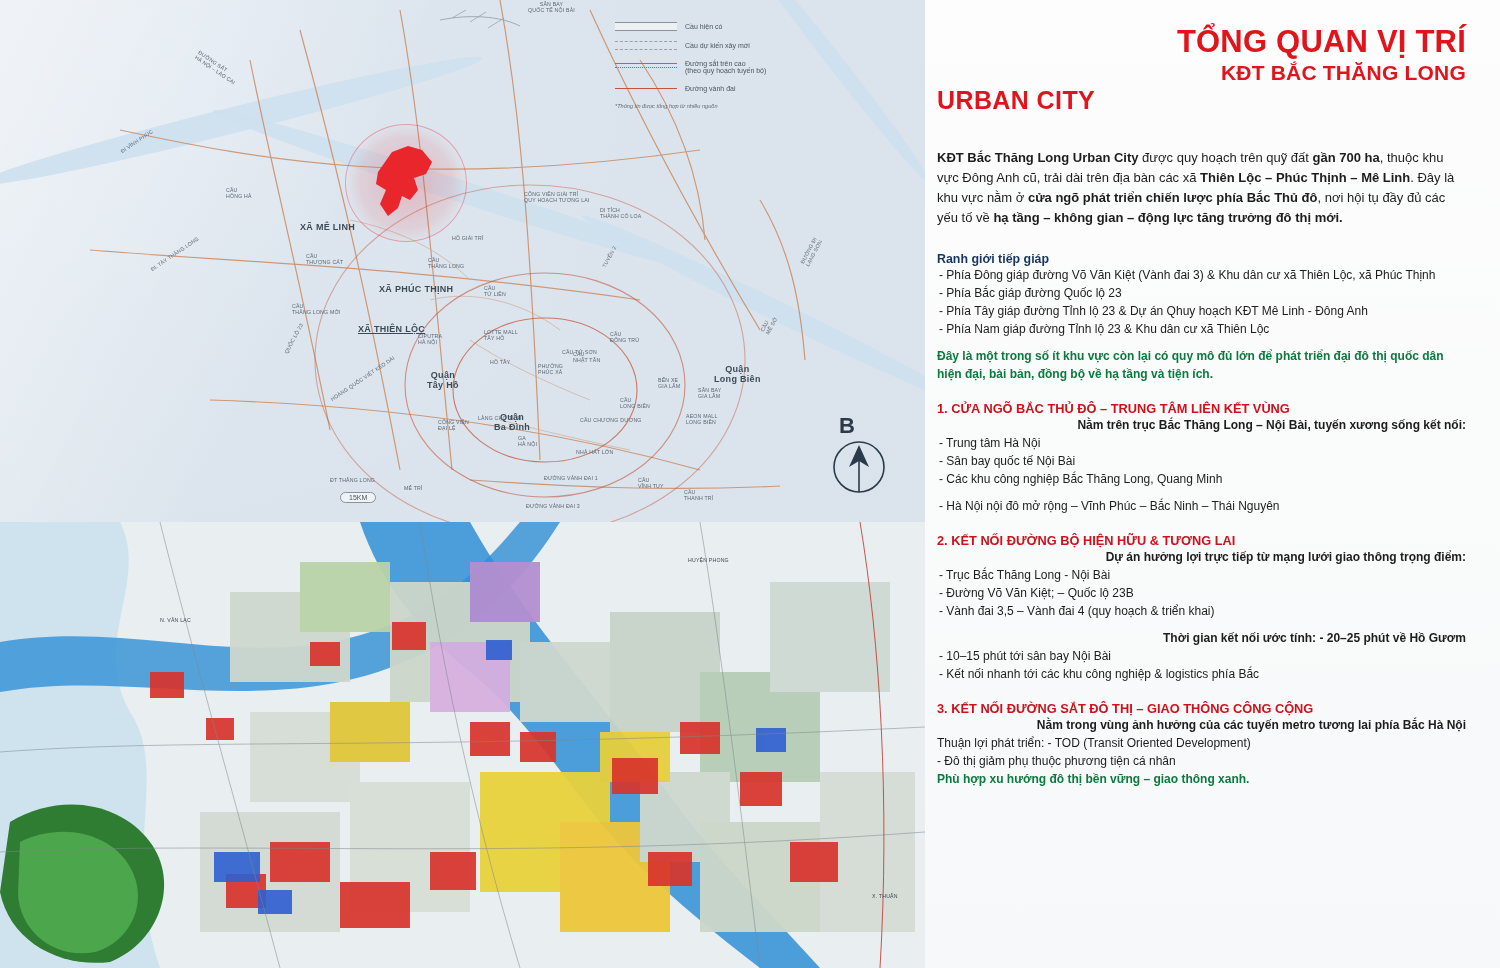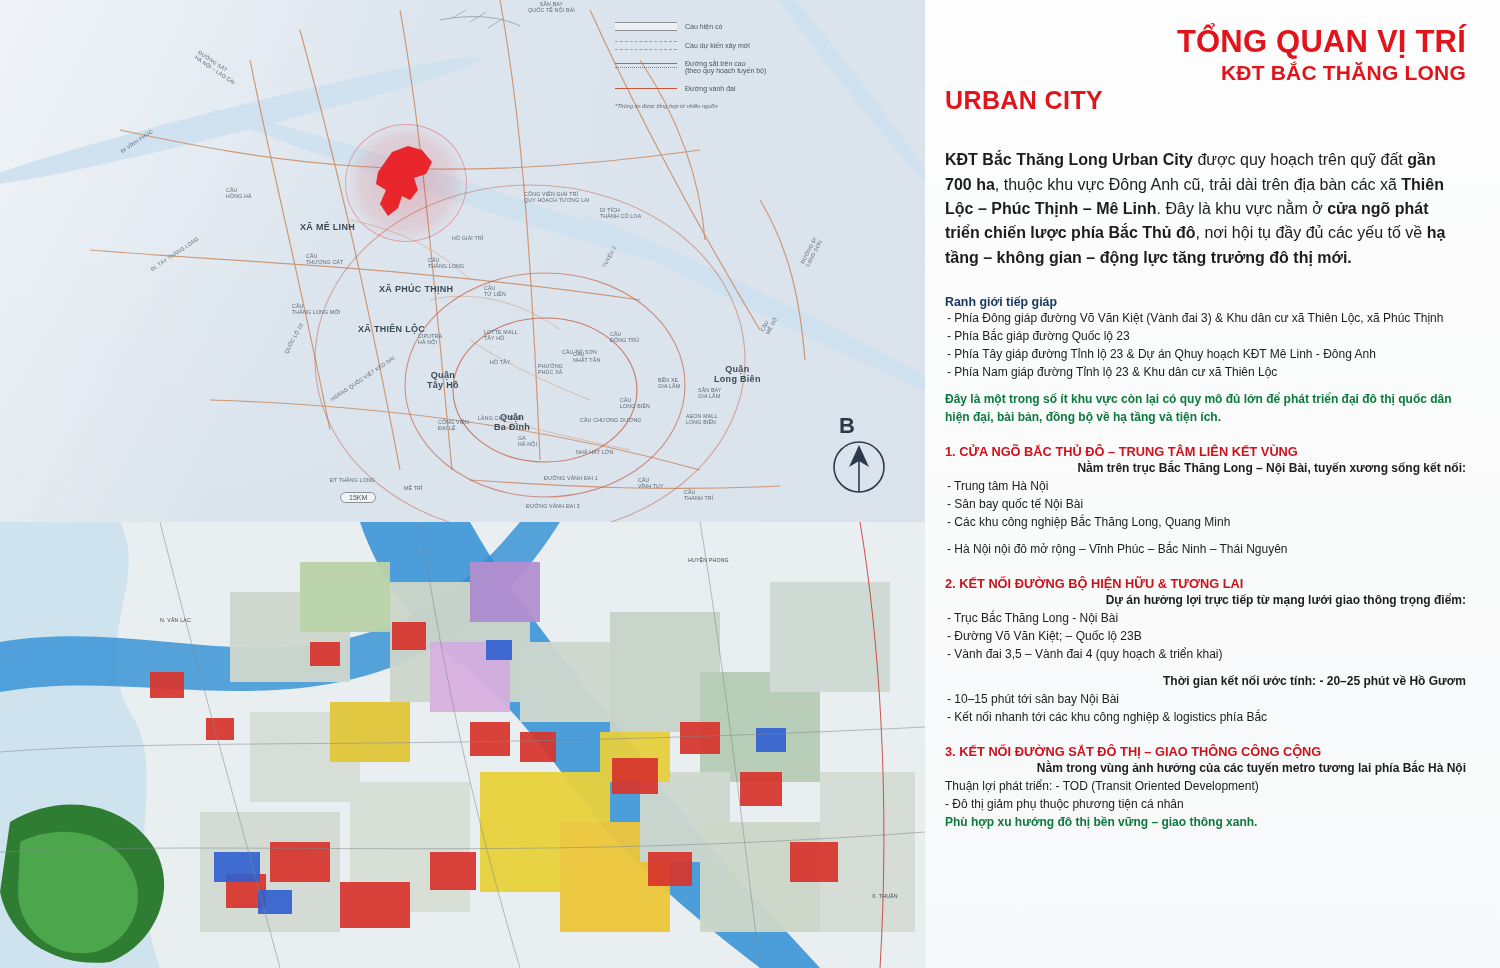--- a/index.html
+++ b/index.html
@@ -69,34 +69,34 @@
     position:absolute;left:0;top:522px;width:925px;height:446px;
     background:#dfe6ea;overflow:hidden;
   }
 
   
   .panel{
     position:absolute;left:925px;top:0;width:575px;height:968px;
     background:linear-gradient(180deg,#fdfdfd 0%,#f7f8f9 100%);
     padding:0;
   }
-  .panel-inner{padding:26px 34px 0 20px;}
+  .panel-inner{padding:26px 34px 0 12px;}
   h1.t1{
     margin:0;font-size:31px;line-height:1.06;font-weight:bold;color:#e1141c;
     text-align:right;letter-spacing:.2px;
   }
   h1.t2{
     margin:2px 0 0 0;font-size:21px;line-height:1.1;font-weight:bold;color:#e1141c;
     text-align:right;letter-spacing:.2px;
   }
   h1.t3{
     margin:3px 0 0 0;font-size:25px;line-height:1.1;font-weight:bold;color:#e1141c;
     text-align:left;letter-spacing:.4px;
   }
-  .body-block{margin-top:34px;font-size:16px;line-height:1.52;color:#1d1d1d;}
+  .body-block{margin-top:34px;font-size:13px;line-height:1.52;color:#1d1d1d;}
   .body-block b{font-weight:bold;}
   .sec-h{margin-top:16px;font-size:12.4px;font-weight:bold;color:#16355f;}
   .sec-h.red{color:#d0101b;font-size:12.8px;margin-top:18px;}
   .line{font-size:12px;line-height:1.5;color:#1d1d1d;}
   .line.b{font-weight:bold;text-align:right;}
   .line.green{color:#0b7a3e;font-weight:bold;}
   .gap{height:9px;}
   .sub{padding-left:2px;}
 </style>
 </head>
@@ -170,21 +170,21 @@
           <div class="legend-sym">
               <div class="sym-ring"></div>
             </div>
           <span>Đường vành đai</span>
         </div>
         <div class="legend-note">*Thông tin được tổng hợp từ nhiều nguồn</div>
       </div>
 
       <div class="zone-label" style="left:300px;top:222px;">XÃ MÊ LINH</div>
       <div class="zone-label" style="left:379px;top:284px;">XÃ PHÚC THỊNH</div>
-      <div class="zone-label" style="left:358px;top:324px;">XÃ THIÊN LỘC</div>
+      <div class="zone-label" style="left:358px;top:324px;text-decoration:underline;">XÃ THIÊN LỘC</div>
       <div class="zone-label" style="left:427px;top:370px;white-space:pre-line;text-align:center;">Quận
 Tây Hồ</div>
       <div class="zone-label" style="left:494px;top:412px;white-space:pre-line;text-align:center;">Quận
 Ba Đình</div>
       <div class="zone-label" style="left:714px;top:364px;white-space:pre-line;text-align:center;">Quận
 Long Biên</div>
 
       <div class="tiny-label" style="left:528px;top:2px;white-space:pre-line;text-align:center;">SÂN BAY
 QUỐC TẾ NỘI BÀI</div>
       <div class="tiny-label" style="left:524px;top:192px;white-space:pre-line;">CÔNG VIÊN GIẢI TRÍ

